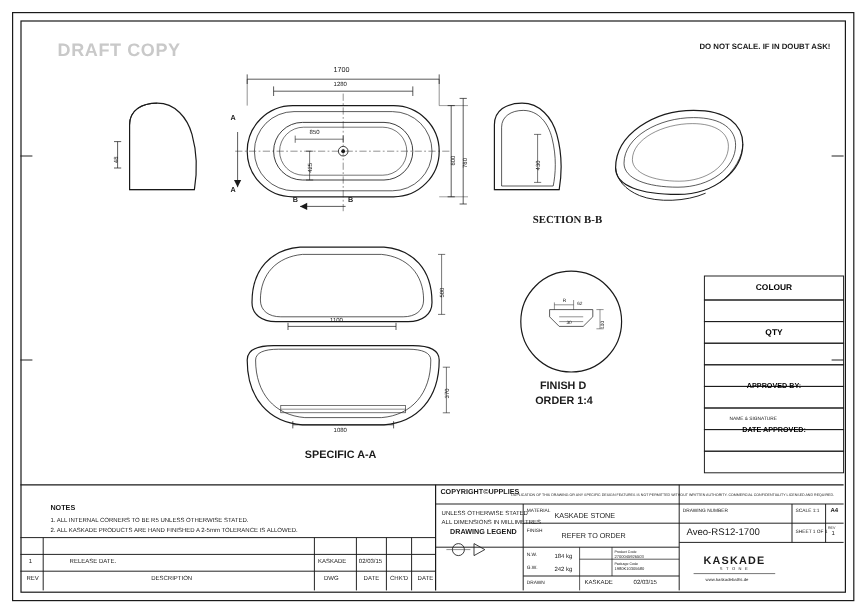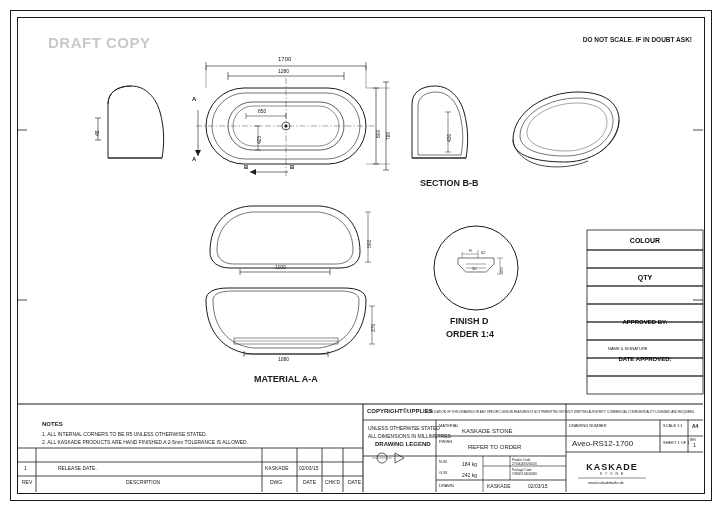--- a/index.html
+++ b/index.html
@@ -210,27 +210,27 @@
   <div class="txt t5 vert" style="left:375px;top:138px;">800</div>
   <div class="txt t5 vert" style="left:385px;top:140px;">780</div>
   <div class="txt t6 b" style="left:192px;top:96px;">A</div>
   <div class="txt t6 b" style="left:192px;top:156px;">A</div>
   <div class="txt t6 b" style="left:244px;top:164px;">B</div>
   <div class="txt t6 b" style="left:290px;top:164px;">B</div>
 
   <div class="txt t5 vert" style="left:94px;top:136px;">48</div>
 
   <div class="txt t5 vert" style="left:446px;top:142px;">430</div>
-  <div class="txt t9 b" style="left:420px;top:178px;">SECTION B-B</div>
+  <div class="txt t9 b" style="left:444px;top:178px;font-family:Liberation Serif, serif;">SECTION B-B</div>
 
   <div class="txt t5" style="left:275px;top:264px;">1100</div>
   <div class="txt t5 vert" style="left:366px;top:248px;">500</div>
   <div class="txt t5" style="left:278px;top:356px;">1080</div>
   <div class="txt t5 vert" style="left:370px;top:332px;">370</div>
-  <div class="txt t9 b" style="left:254px;top:374px;">MATERIAL A-A</div>
+  <div class="txt t9 b" style="left:254px;top:374px;">SPECIFIC A-A</div>
 
   <div class="txt tiny" style="left:469px;top:248px;">R</div>
   <div class="txt tiny" style="left:481px;top:250px;">62</div>
   <div class="txt tiny" style="left:472px;top:266px;">30</div>
   <div class="txt tiny vert" style="left:499px;top:274px;">100</div>
   <div class="txt t9 b" style="left:450px;top:316px;">FINISH D</div>
   <div class="txt t9 b" style="left:446px;top:329px;">ORDER 1:4</div>
 
   <div class="cell" style="left:587px;top:230px;width:116px;height:20px;border:none;">
     <div class="lbl-center t7 b">COLOUR</div>

